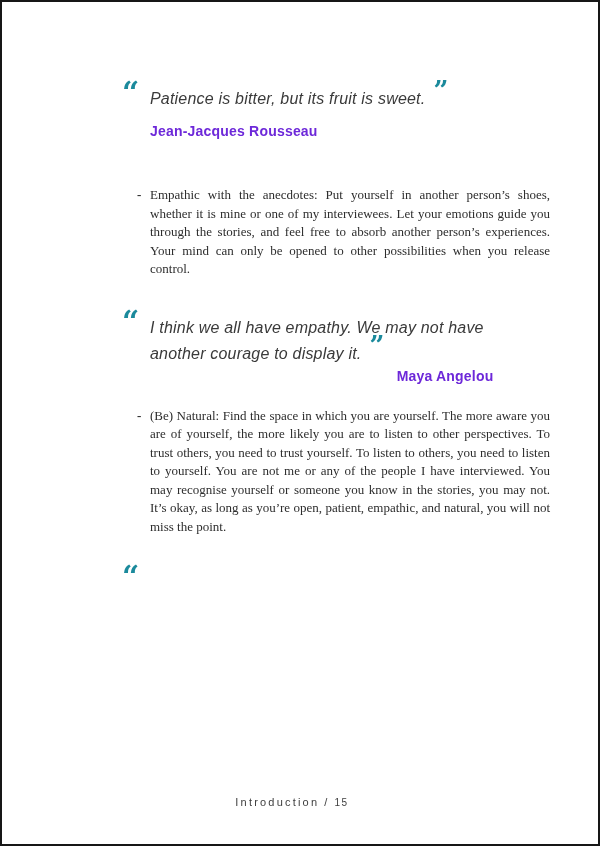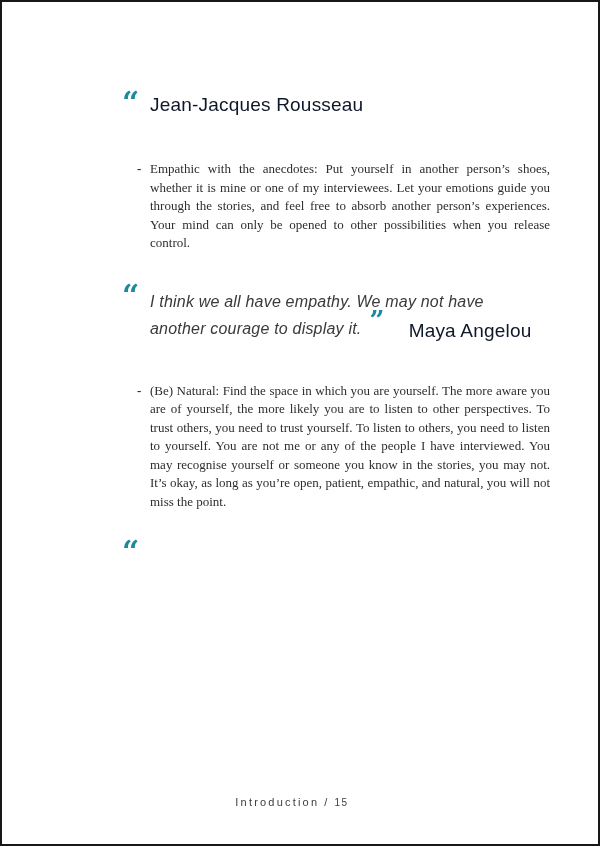--- a/index.html
+++ b/index.html
@@ -50,27 +50,27 @@
     font-size: 26px;
     line-height: 0;
     color: var(--accent, #1b8a9c);
     position: relative;
     top: -5px;
     margin-left: 8px;
   }
 
   .attribution {
     font-style: normal;
-    font-weight: 400;
-    font-size: 19px;
+    font-weight: 700;
+    font-size: 14px;
     letter-spacing: 0.2px;
-    color: #0f172a;
+    color: #6d28d9;
   }
   .attribution.block { margin-top: 10px; line-height: 18px; }
-  .attribution.inline { position: relative; top: 3px; margin-left: 24px; }
+  .attribution.inline { position: relative; top: 22px; margin-left: 12px; }
 
   
   .bullet {
     position: relative;
     font-family: "Liberation Serif", serif;
     font-size: 13px;
     line-height: 18.5px;
     color: #2d2d2d;
     text-align: justify;
   }
@@ -103,20 +103,21 @@
   .footer .pagenum { font-size: 10px; letter-spacing: 1.5px; }
 </style>
 </head>
 <body>
 
 <div class="page">
   <main class="content">
 
     <section class="quote-block q1">
       <span class="open-quote">“</span>
+      <div class="quote-line"><span>Patience is bitter, but its fruit is sweet.</span><span class="close-quote">”</span></div>
       <div class="attribution block">Jean-Jacques Rousseau</div>
     </section>
 
     <section class="bullet b1">
       <span class="marker">-</span>
       <p><strong>Empathic with the anecdotes:</strong><span> Put yourself in another person’s shoes, whether it is mine or one of my interviewees. Let your emotions guide you through the stories, and feel free to absorb another person’s experiences. Your mind can only be opened to other possibilities when you release control.</span></p>
     </section>
 
     <section class="quote-block q2">
       <span class="open-quote">“</span>

